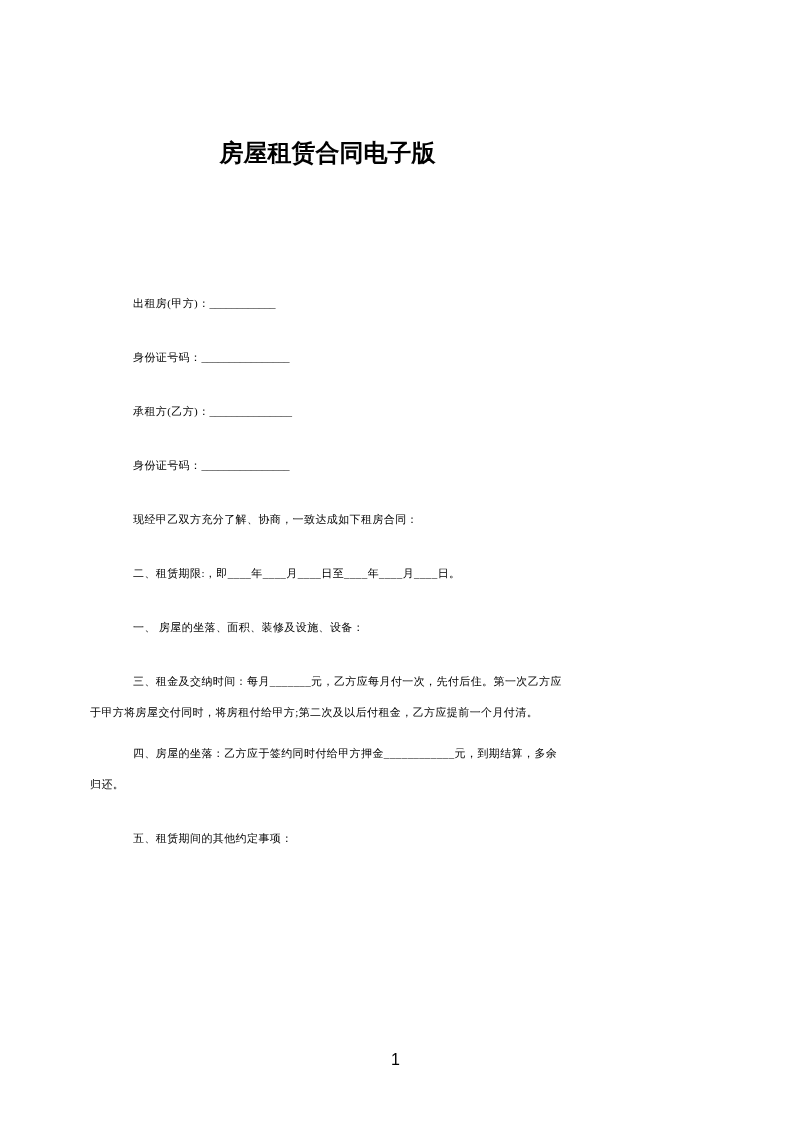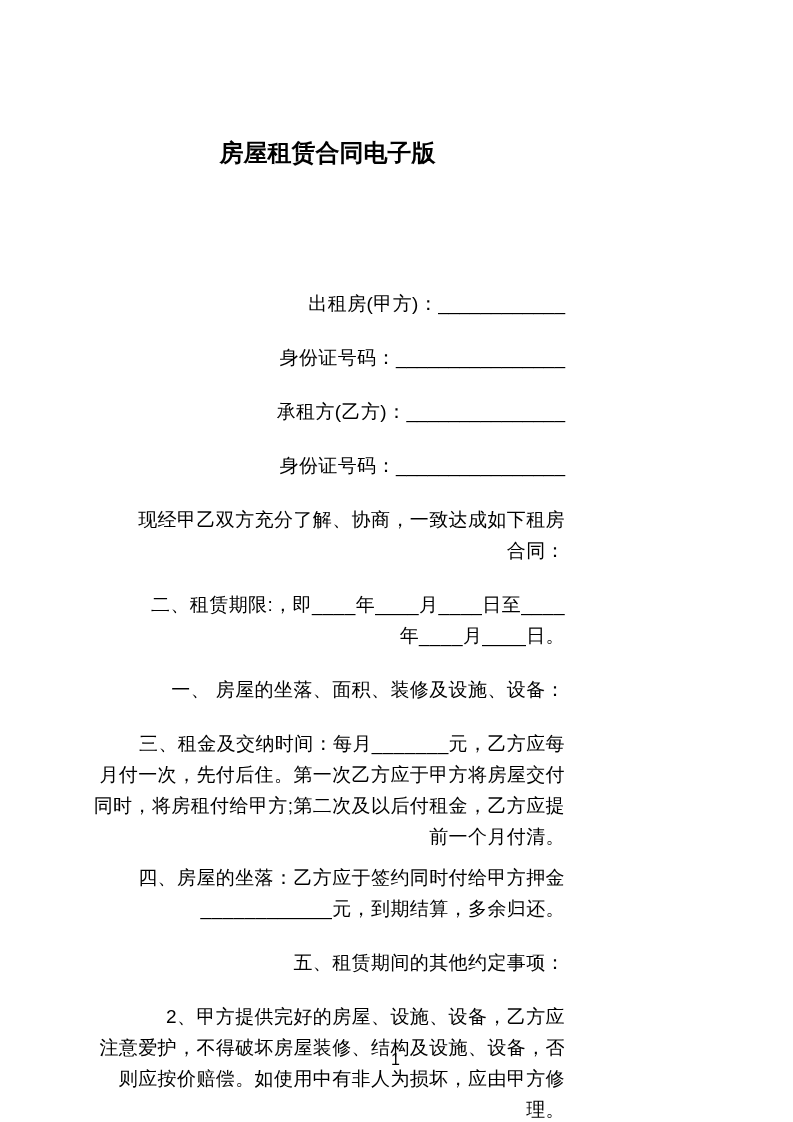--- a/index.html
+++ b/index.html
@@ -25,27 +25,28 @@
     padding: 138px 92px 0 90px;
   }
   .doc-title {
     font-size: 24px;
     font-weight: bold;
     line-height: 30px;
     text-align: center;
     margin: 0 0 120px 0;
   }
   .line, .para {
-    font-size: 19px;
+    font-size: 11px;
     line-height: 31px;
     letter-spacing: 0.4px;
     margin: 0 0 23px 0;
     text-indent: 43px;
     white-space: pre-wrap;
-    text-align: right;
+    text-align: left;
+    font-family: Liberation Serif, serif;
   }
   .tight {
     margin-bottom: 10px;
   }
   .blank {
     letter-spacing: 0;
   }
   .page-number {
     position: absolute;
     top: 1050px;
@@ -78,18 +79,17 @@
 
     <p class="para">一、 房屋的坐落、面积、装修及设施、设备：</p>
 
     <p class="para tight">三、租金及交纳时间：每月_______元，乙方应每月付一次，先付后住。第一次乙方应于甲方将房屋交付同时，将房租付给甲方;第二次及以后付租金，乙方应提前一个月付清。</p>
 
     <p class="para">四、房屋的坐落：乙方应于签约同时付给甲方押金____________元，到期结算，多余归还。</p>
 
     <p class="para">五、租赁期间的其他约定事项：</p>
 
 
-    <p class="para">　2、甲方提供完好的房屋、设施、设备，乙方应注意爱护，不得破坏房屋装修、结构及设施、设备，否则应按价赔偿。如使用中有非人为损坏，应由甲方修理。</p>
 
   </div>
 
   <div class="page-number">1</div>
 </div>
 
 </body></html>

